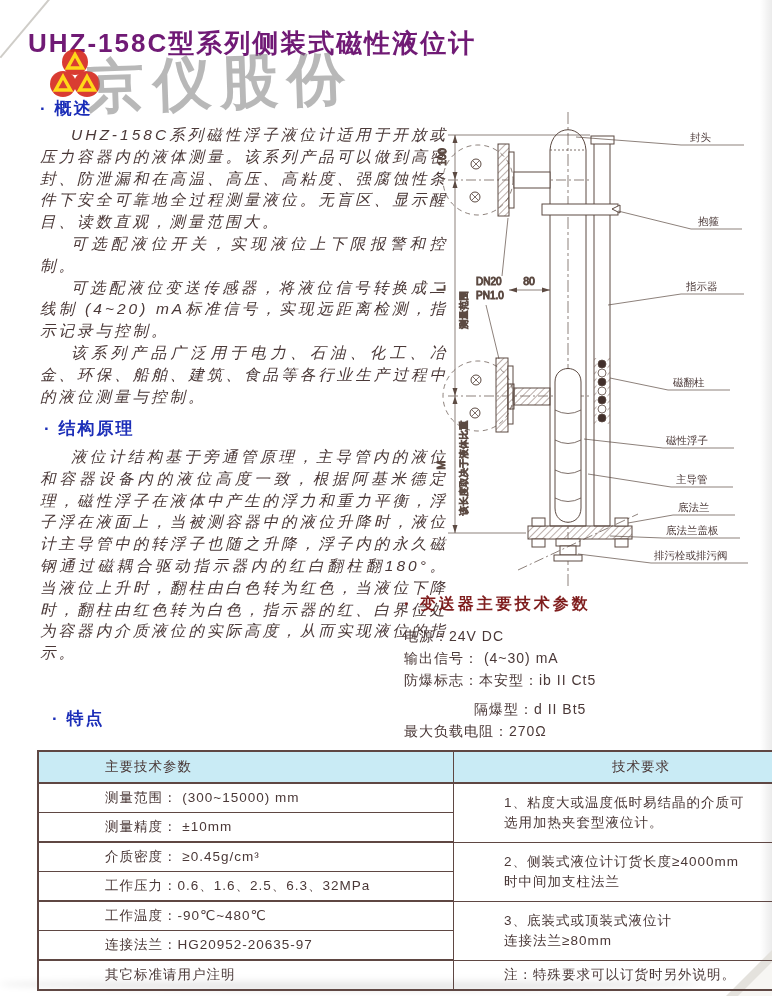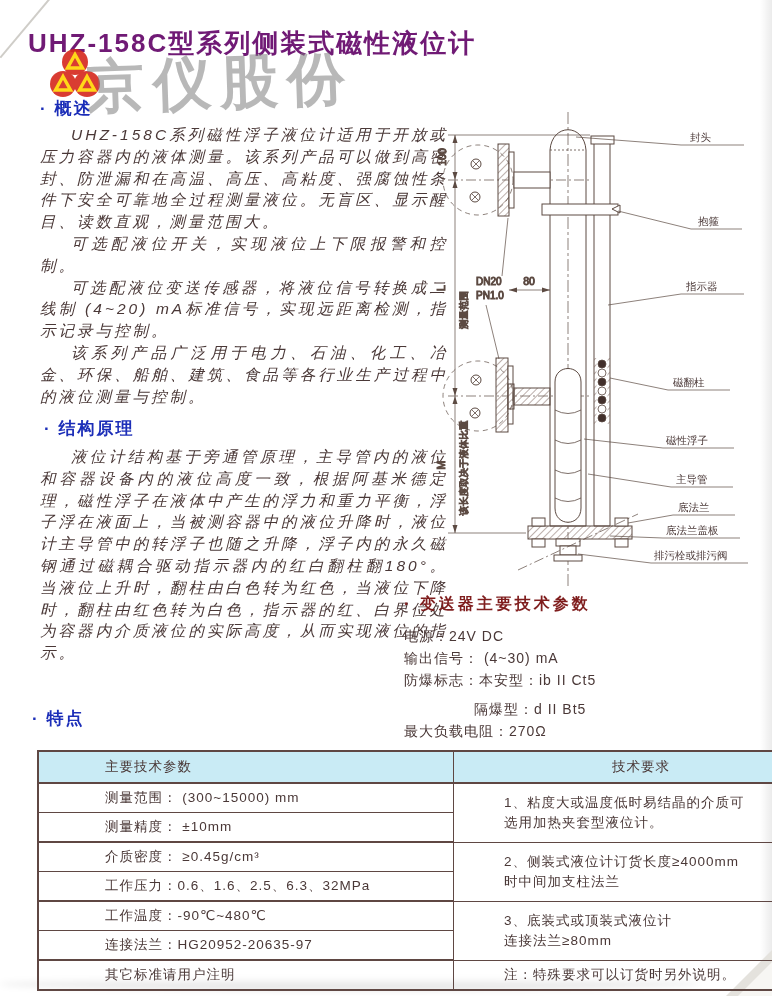--- a/index.html
+++ b/index.html
@@ -26,21 +26,21 @@
     color:#7f7f7f;opacity:0.55;font-size:58px;font-weight:bold;letter-spacing:9px;
     transform:rotate(-2deg);white-space:nowrap;
   }
   .logo{left:50px;top:48px;opacity:0.9;}
 
   .sec-heading{
     color:#1c2eb8;font-size:17px;font-weight:bold;letter-spacing:2px;
   }
   .h-overview{left:40px;top:97px;}
   .h-principle{left:24px;top:417px;margin-left:20px;}
-  .h-features{left:32px;top:707px;}
+  .h-features{left:52px;top:707px;}
 
   .bodytext{
     width:408px;font-size:15.5px;line-height:21.8px;letter-spacing:3px;
     text-align:justify;color:#4a3837;
   }
   .bodytext p{margin:0;text-indent:2em;font-style:italic;}
   .txt-overview{left:40px;top:124px;}
   .txt-principle{left:40px;top:446px;}
 
   .transmitter{left:404px;top:594px;width:365px;}

